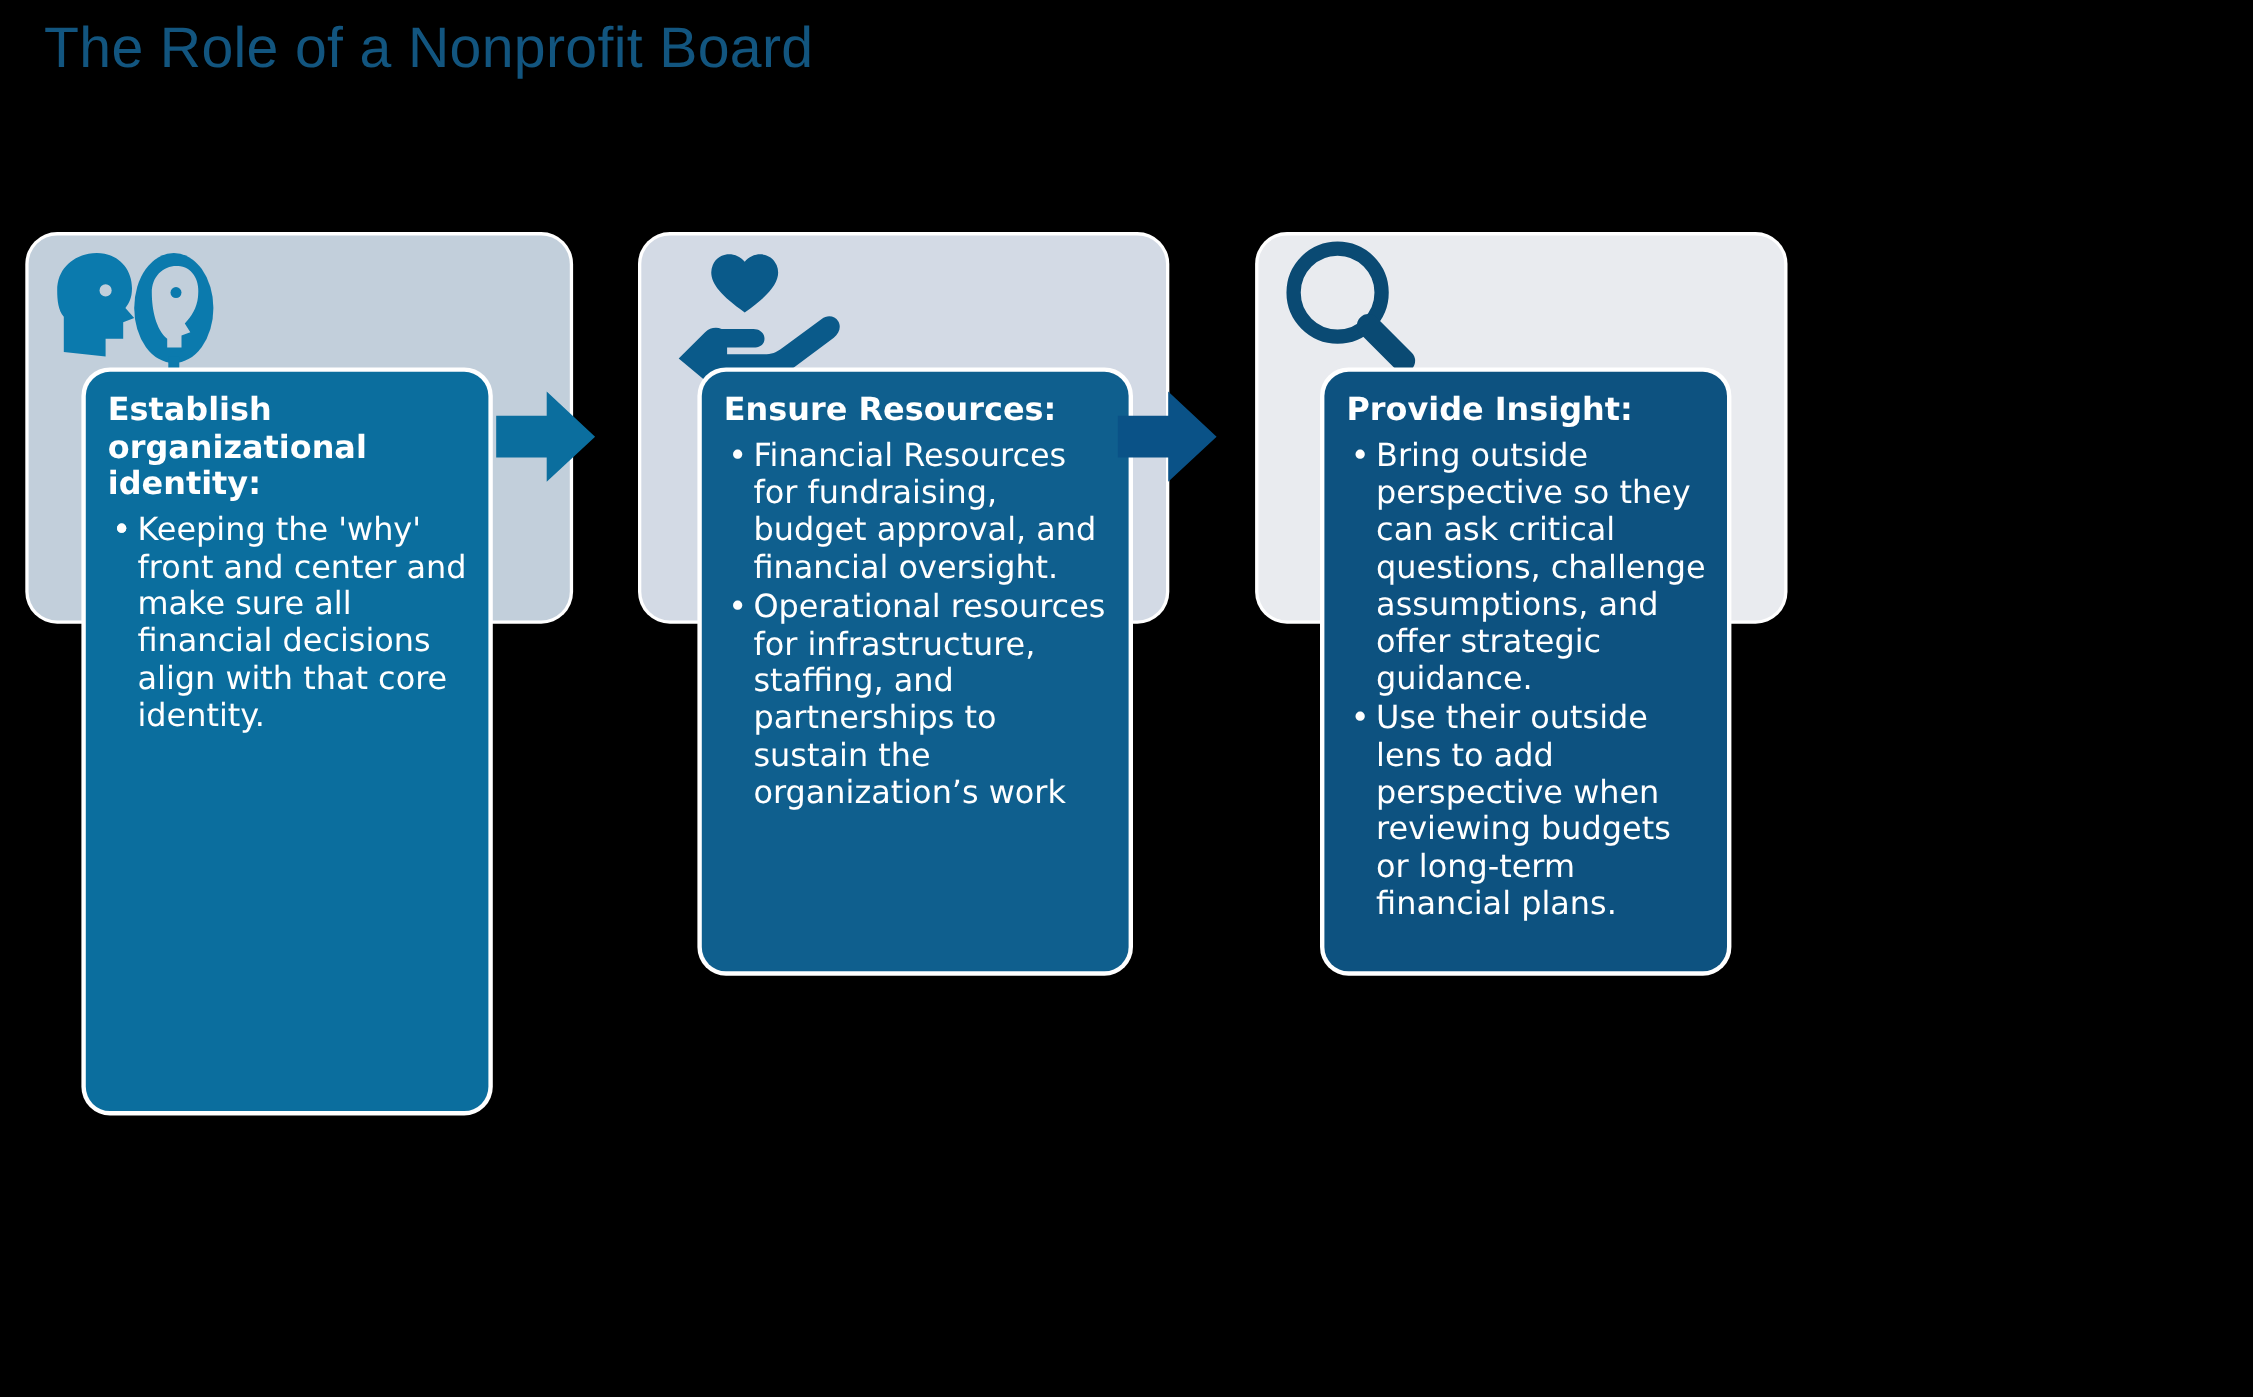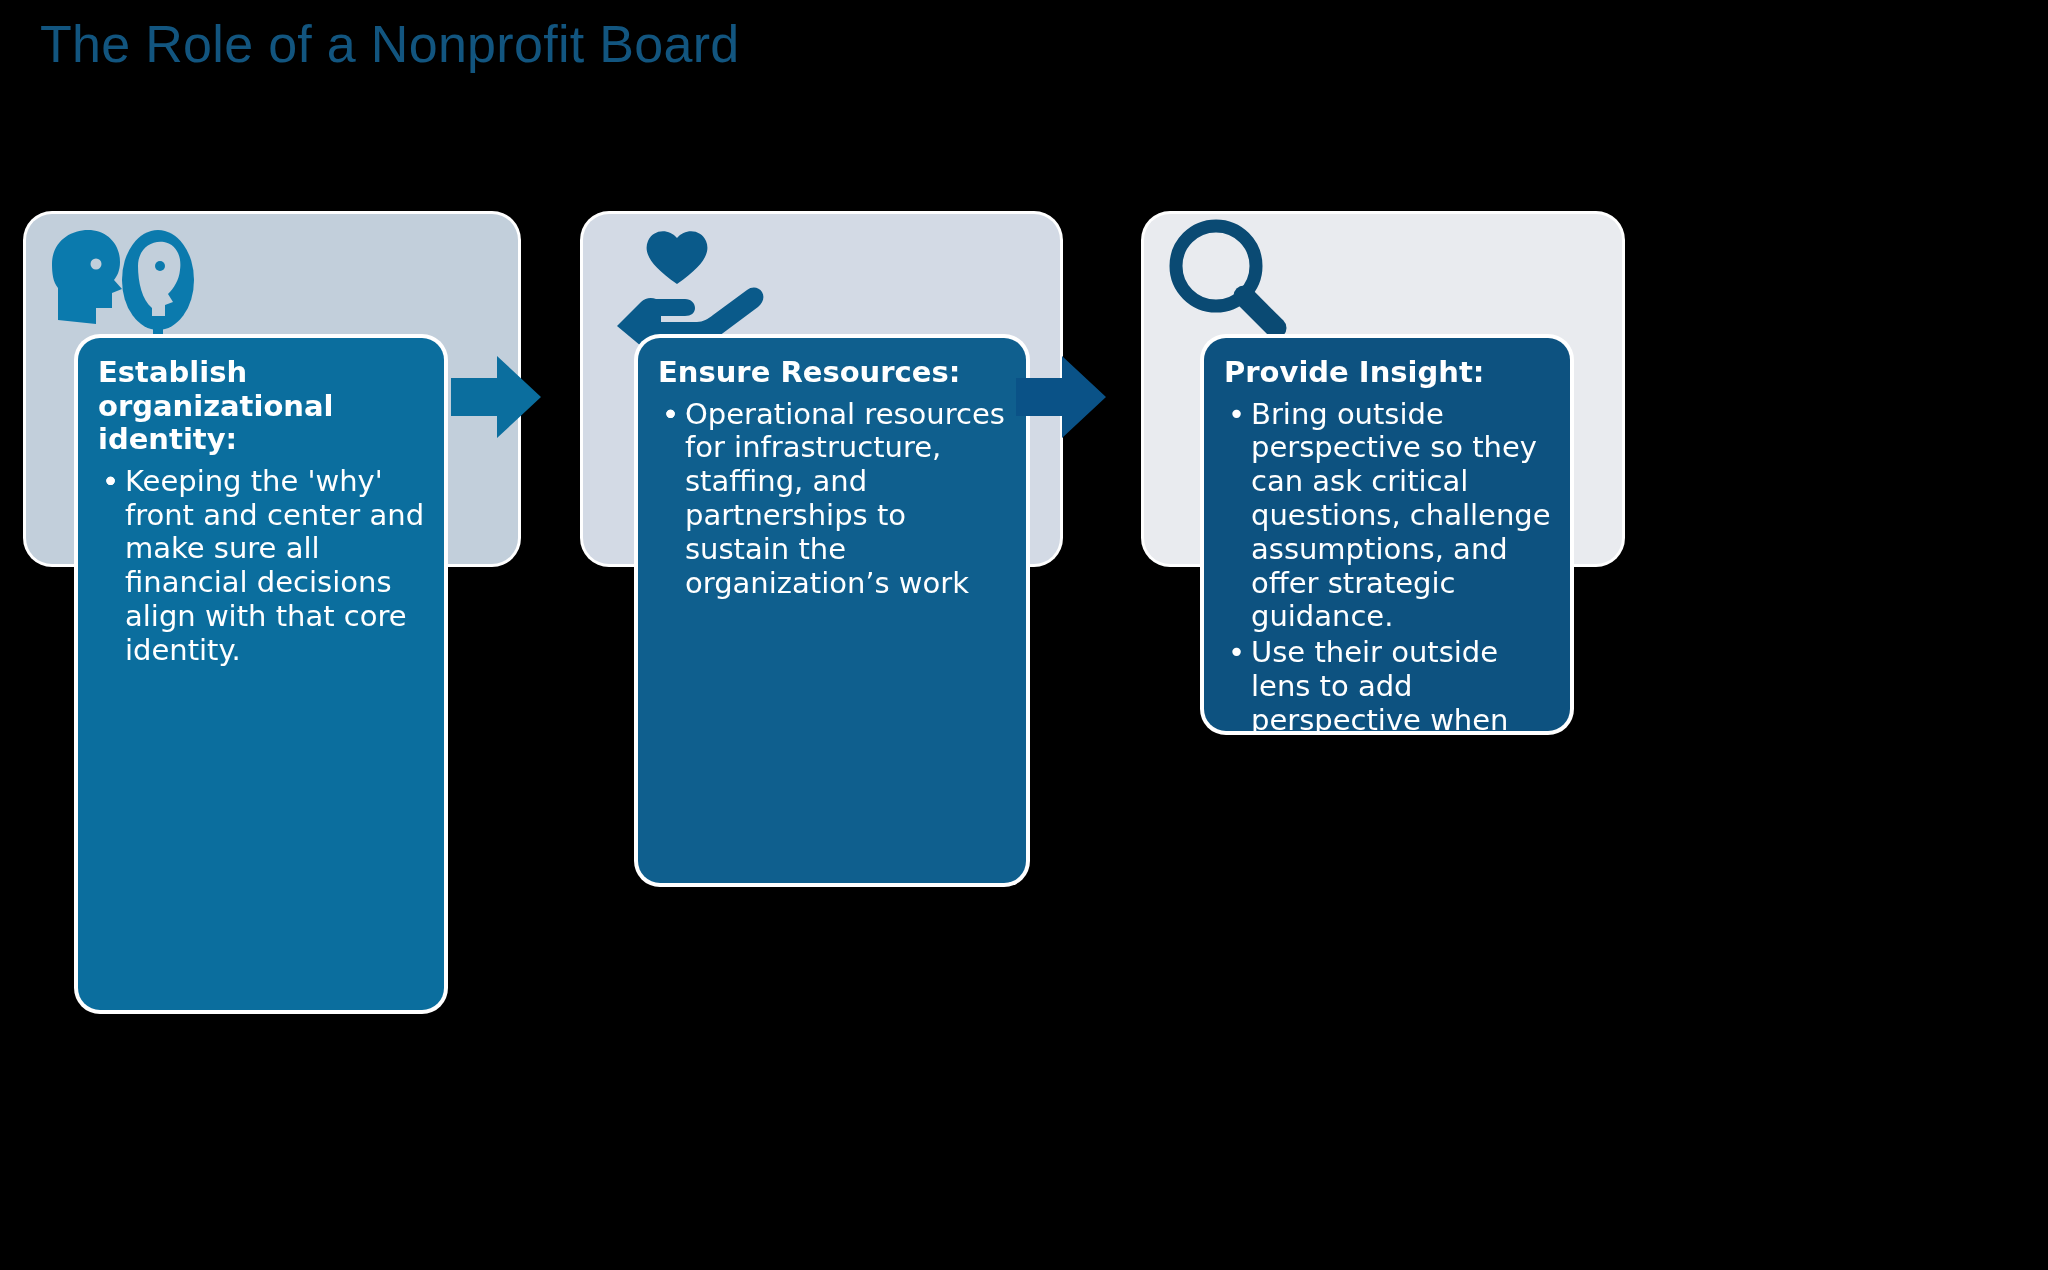--- a/index.html
+++ b/index.html
@@ -76,21 +76,21 @@
   }
   .card-1 {
     left: 78px;  top: 338px;  width: 366px; height: 672px;
     background: #0b6e9e;
   }
   .card-2 {
     left: 638px; top: 338px;  width: 388px; height: 545px;
     background: #0f5f8e;
   }
   .card-3 {
-    left: 1204px; top: 338px; width: 366px; height: 393px;
+    left: 1204px; top: 338px; width: 366px; height: 545px;
     background: #0d5280;
   }
 
   .card-heading {
     font-weight: bold;
     font-size: 29px;
     line-height: 1.16;
     margin: 0 0 8px 0;
     color: #ffffff;
   }
@@ -177,20 +177,21 @@
         <path fill="#0a5a8a" d="M6 106 L30 82 C34 78, 40 77, 45 79 L74 79 C80 79, 84 83, 84 88 C84 93, 80 96, 74 96 L50 96 L50 102 L86 102 C92 102, 97 99, 102 95 L136 70 C141 66, 148 67, 151 72 C154 77, 152 83, 147 87 L104 119 C98 124, 91 126, 84 126 L30 126 Z"></path>
       </svg>
     </span>
   </div>
 
   <div class="card card-2">
     <div class="card-heading">Ensure Resources:</div>
     <ul class="card-list">
       <li>
         <span class="bullet">•</span>
+        <span>Financial Resources for fundraising, budget approval, and financial oversight.</span>
       </li>
       <li>
         <span class="bullet">•</span>
         <span>Operational resources for infrastructure, staffing, and partnerships to sustain the organization’s work</span>
       </li>
     </ul>
   </div>
 
   <span class="arrow arrow-2">
     <svg viewBox="0 0 92 90" width="92" height="90" xmlns="http://www.w3.org/2000/svg">

